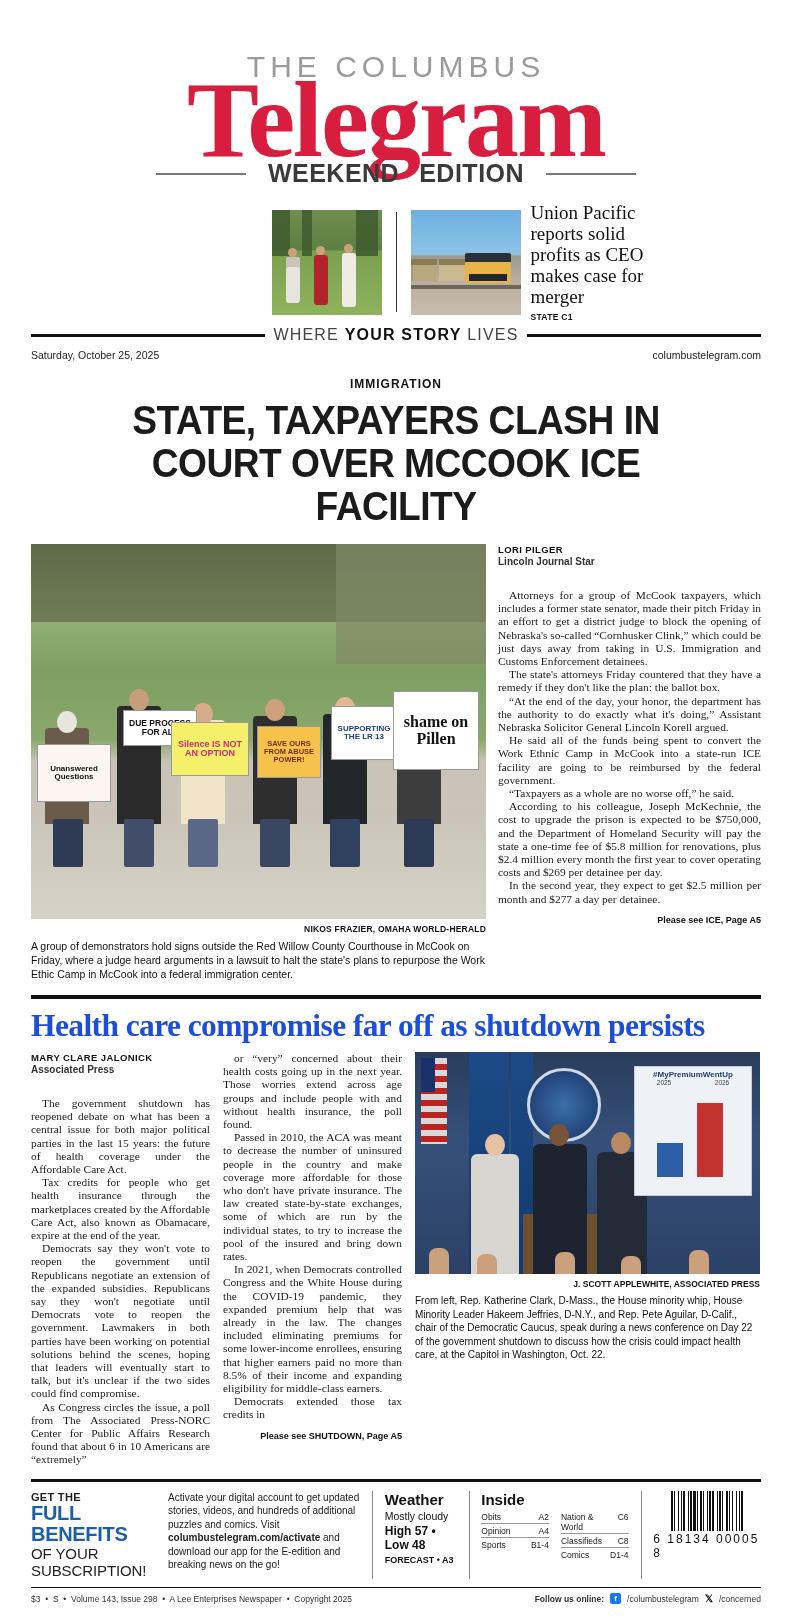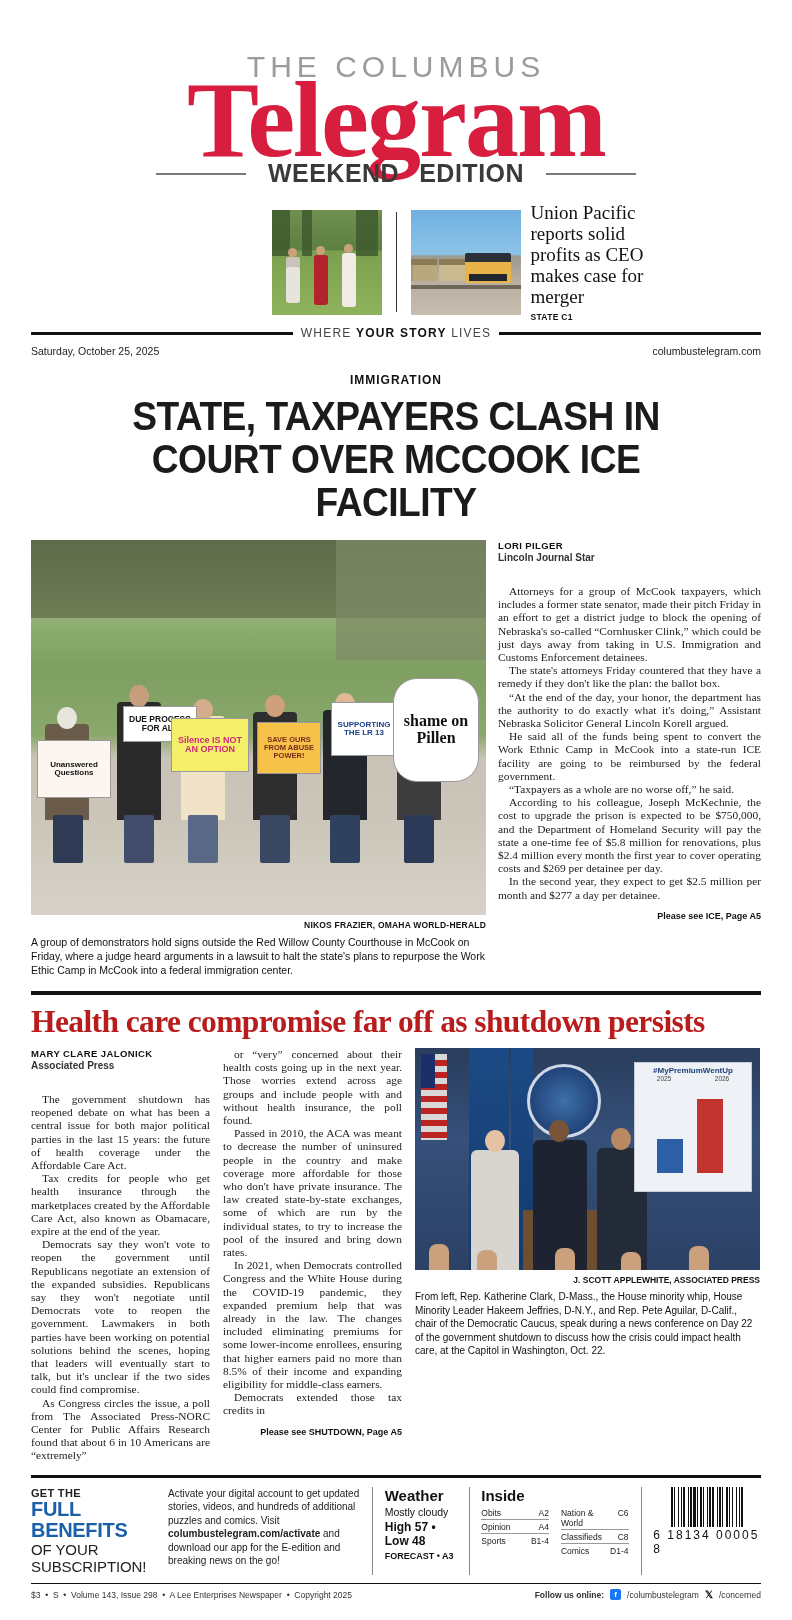--- a/index.html
+++ b/index.html
@@ -90,21 +90,21 @@
   .ph-train .c1 { right: 56px; width: 26px; }
   .ph-train .c2 { right: 84px; width: 24px; background: #b8a87e; }
   .ph-train .c3 { right: 108px; width: 22px; background: #a79a74; }
   .ph-train .rail { position: absolute; left: 0; right: 0; bottom: 26px; height: 4px; background: #6f665a; }
 
   .wys-bar {
     margin: 8px auto 0; width: 730px;
     display: flex; align-items: center; gap: 8px;
   }
   .wys-line { flex: 1; height: 3px; background: #111; }
-  .wys-text { font-size: 12px; letter-spacing: 1.2px; color: #444; white-space: nowrap; }
+  .wys-text { font-size: 16px; letter-spacing: 1.2px; color: #444; white-space: nowrap; }
   .wys-text b { color: #111; }
 
   .datebar {
     margin: 5px auto 0; width: 730px;
     display: flex; justify-content: space-between; align-items: baseline;
     font-size: 10.5px; color: #222; padding-bottom: 4px;
   }
 
   
   .kicker {
@@ -161,21 +161,21 @@
     margin-top: 22px;
   }
   .artbody p { text-indent: 11px; }
   .jumpline { font-size: 9px; font-weight: 700; text-align: right; margin-top: 9px; }
 
   
   .sep-rule { width: 730px; margin: 14px auto 0; height: 4px; background: #111; }
   .head2-wrap { width: 730px; margin: 10px auto 0; }
   .head2-txt {
     font-family: "Liberation Serif", serif; font-weight: 700;
-    font-size: 31.5px; line-height: 34px; letter-spacing: -0.6px; color: #b91c1c;
+    font-size: 31.5px; line-height: 34px; letter-spacing: -0.6px; color: #1d4ed8;
     white-space: nowrap;
   }
   .story2 { display: flex; gap: 13px; width: 730px; margin: 9px auto 0; align-items: flex-start; }
   .s2col { width: 179px; }
   .s2photo-col { width: 345px; }
   .s2photo {
     width: 345px; height: 222px; position: relative; overflow: hidden;
     background: linear-gradient(#2a3d5c 0%, #35507a 40%, #2c4166 100%);
   }
   .s2photo .curtain { position: absolute; top: 0; bottom: 0; width: 40px; background: linear-gradient(#1d4a86,#123a6c); }
@@ -351,21 +351,21 @@
 
         <div class="person" style="left:366px; height:116px; background:#3d3d3d;"></div>
         <div class="head2" style="left:378px; bottom:206px; background:#d9ab88;"></div>
         <div class="legs" style="left:373px; background:#2c3a58;"></div>
 
         <div class="sign" style="left:6px; top:200px; width:74px; height:58px; font-size:8px; background:#fdf6f0;">Unanswered Questions</div>
         <div class="sign" style="left:92px; top:166px; width:74px; height:36px; font-size:8.5px; background:#fff;">DUE PROCESS FOR ALL</div>
         <div class="sign" style="left:140px; top:178px; width:78px; height:54px; font-size:9px; background:#f5f06a; color:#d02a7a;">Silence IS NOT AN OPTION</div>
         <div class="sign" style="left:226px; top:182px; width:64px; height:52px; font-size:7.5px; background:#f6c24a; color:#7a2a1a;">SAVE OURS FROM ABUSE POWER!</div>
         <div class="sign" style="left:300px; top:162px; width:66px; height:54px; font-size:8px; background:#fff; color:#1b3f8a;">SUPPORTING THE LR 13</div>
-        <div class="sign" style="left:362px; top:138px; width:86px; height:104px; font-size:16px; background:#fff; color:#111; font-family:'Liberation Serif',serif;border-radius:24px;">shame on Pillen</div>
+        <div class="sign" style="left:362px; top:147px; width:86px; height:79px; font-size:16px; background:#fff; color:#111; font-family:'Liberation Serif',serif;">shame on Pillen</div>
       </div>
       <div class="lead-credit"><span>NIKOS FRAZIER</span><span>, OMAHA WORLD-HERALD</span></div>
       <div class="lead-caption">A group of demonstrators hold signs outside the Red Willow County Courthouse in McCook on Friday, where a judge heard arguments in a lawsuit to halt the state's plans to repurpose the Work Ethic Camp in McCook into a federal immigration center.</div>
     </div>
 
     <div class="lead-text-col">
       <div class="byline-name">LORI PILGER</div>
       <div class="byline-org">Lincoln Journal Star</div>
       <div class="artbody">
         <p>Attorneys for a group of McCook taxpayers, which includes a former state senator, made their pitch Friday in an effort to get a district judge to block the opening of Nebraska's so-called “Cornhusker Clink,” which could be just days away from taking in U.S. Immigration and Customs Enforcement detainees.</p>

